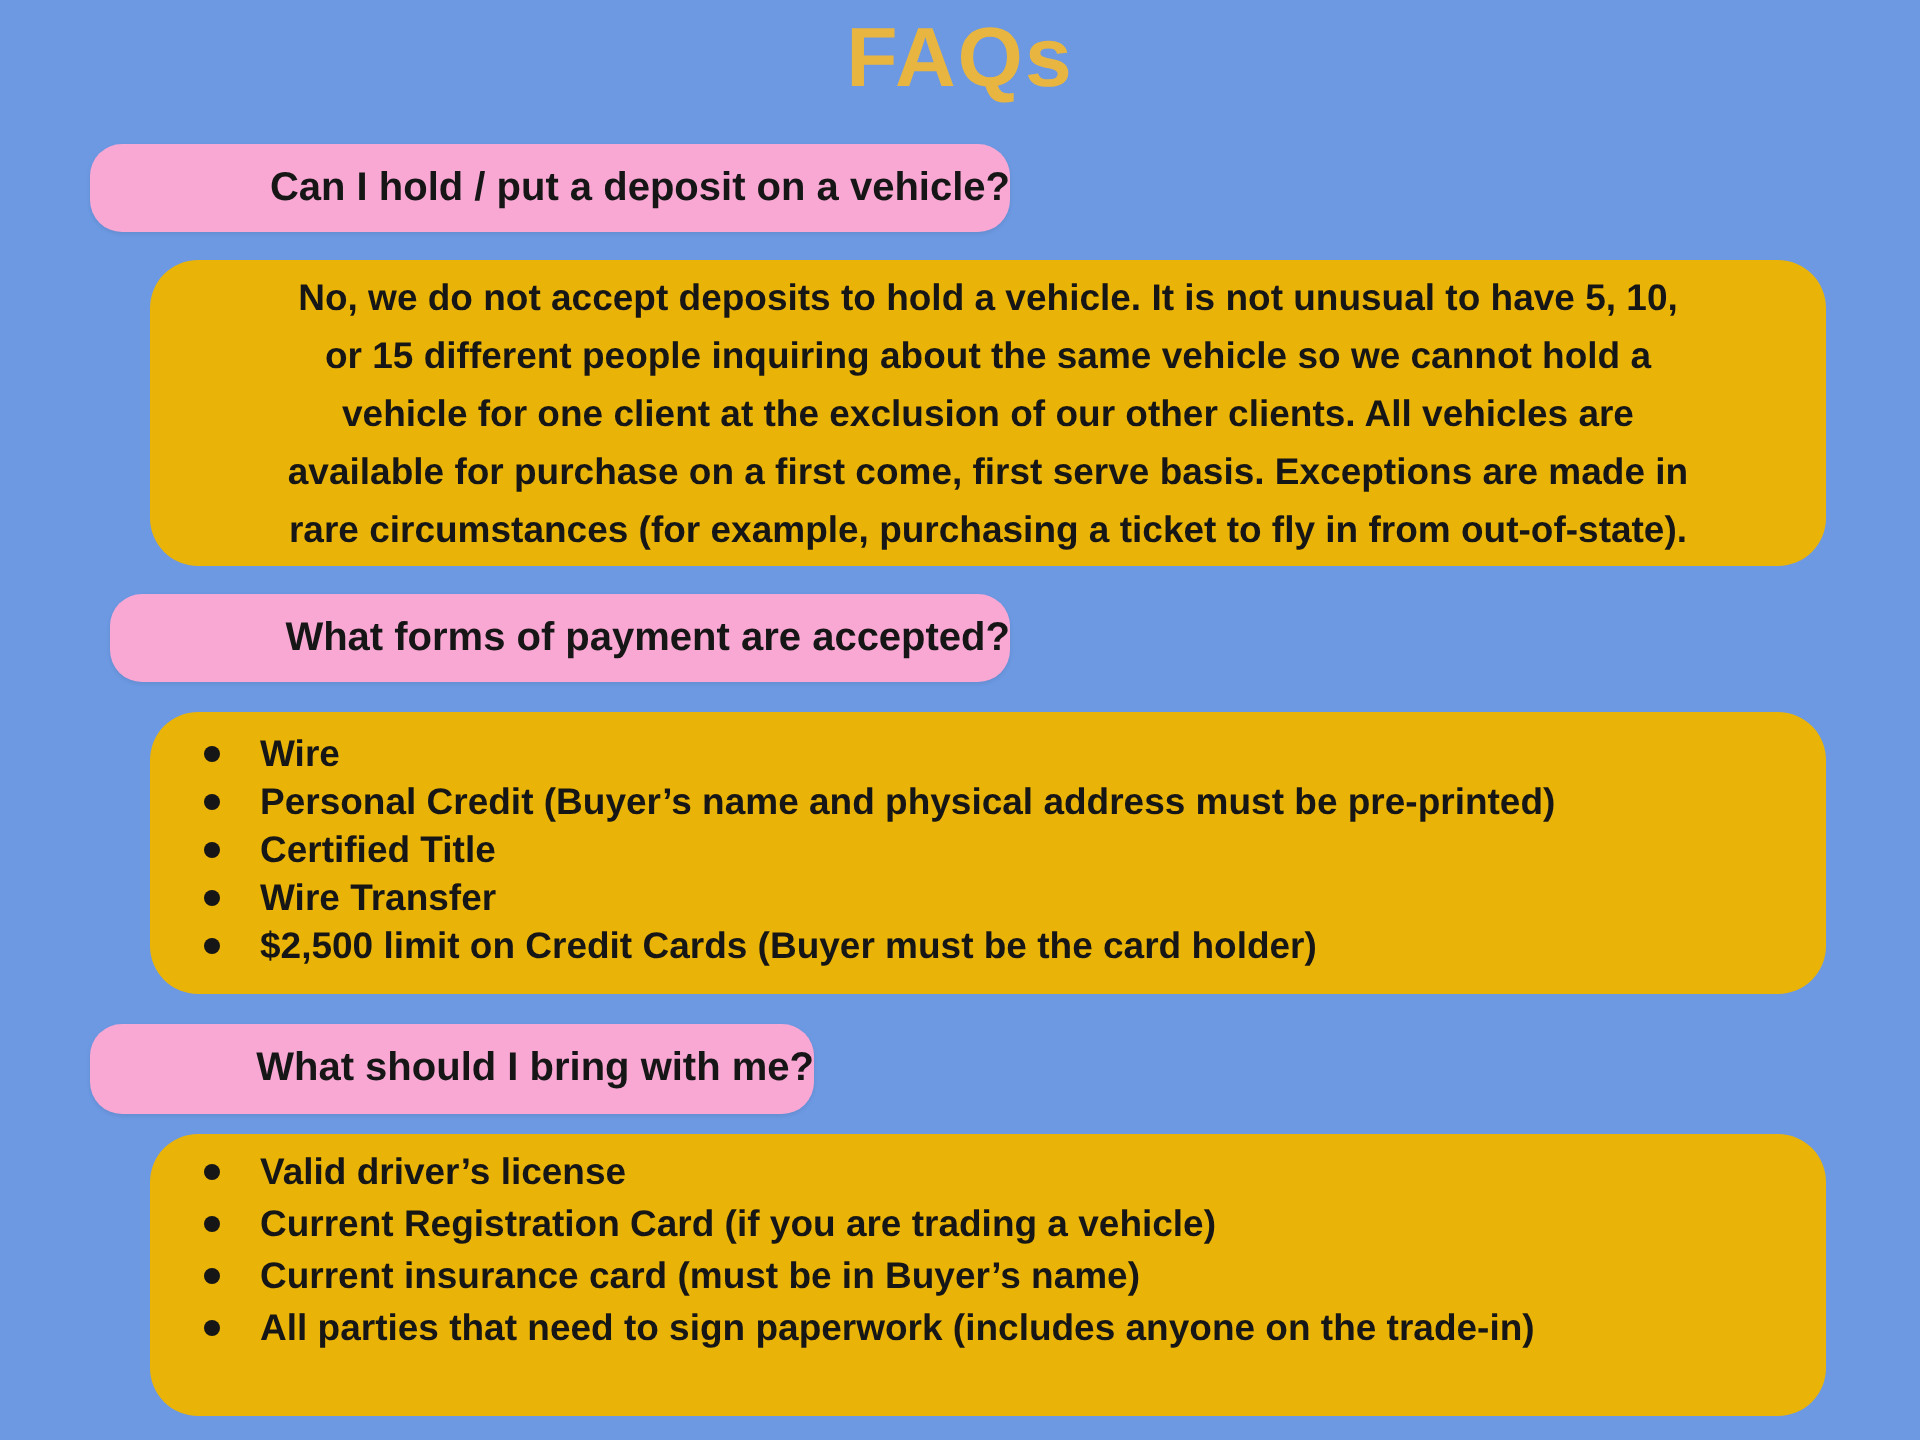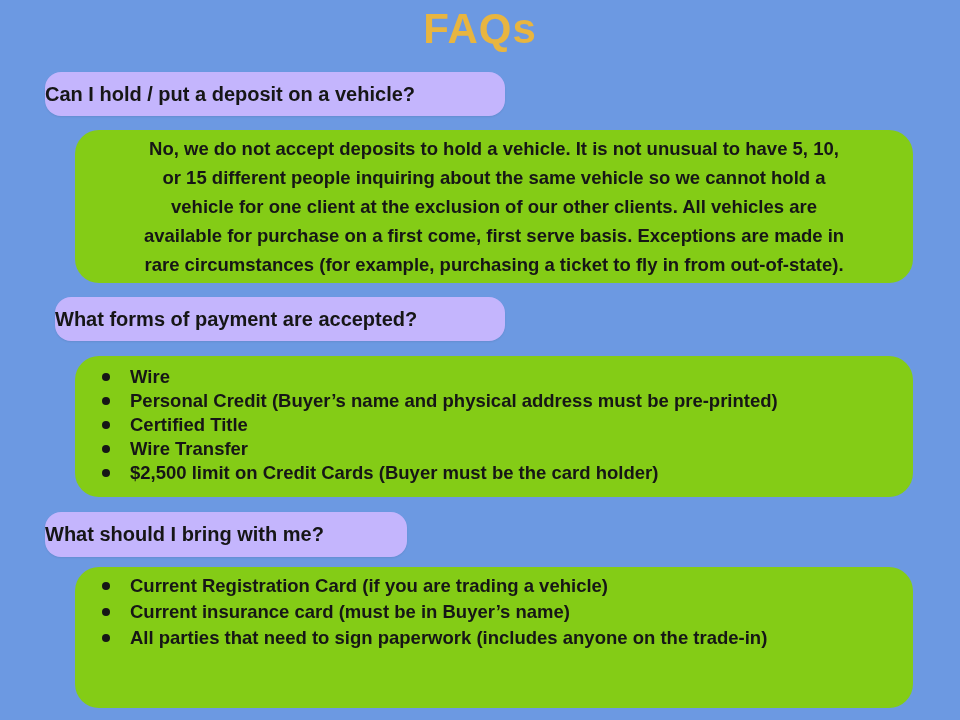--- a/index.html
+++ b/index.html
@@ -21,37 +21,37 @@
     left: 0;
     width: 100%;
     text-align: center;
     font-size: 42px;
     font-weight: bold;
     letter-spacing: 1px;
     color: #E8B540;
   }
   .question-box {
     position: absolute;
-    background: #c4b5fd;
+    background: #f9a8d4;
     border-radius: 16px;
     display: flex;
     align-items: center;
-    justify-content: flex-start;
+    justify-content: flex-end;
     font-size: 20px;
     font-weight: bold;
     color: #161616;
     white-space: nowrap;
     box-shadow: 0 1px 2px rgba(0,0,0,0.08);
   }
   .q1 { left: 45px;  top: 72px;  width: 460px; height: 44px; }
   .q2 { left: 55px;  top: 297px; width: 450px; height: 44px; }
   .q3 { left: 45px;  top: 512px; width: 362px; height: 45px; }
   .answer-box {
     position: absolute;
-    background: #84cc16;
+    background: #eab308;
     border-radius: 24px;
     color: #161616;
     font-weight: bold;
   }
   .a1 {
     left: 75px; top: 130px; width: 838px; height: 153px;
     display: flex;
     flex-direction: column;
     align-items: center;
     justify-content: center;
@@ -127,20 +127,24 @@
     </ul>
   </div>
 
   <div class="question-box q3">
     <span>What should I bring with me?</span>
   </div>
   <div class="answer-box a3">
     <ul class="answer-list">
       <li>
         <span class="bullet"></span>
+        <span>Valid driver’s license</span>
+      </li>
+      <li>
+        <span class="bullet"></span>
         <span>Current Registration Card (if you are trading a vehicle)</span>
       </li>
       <li>
         <span class="bullet"></span>
         <span>Current insurance card (must be in Buyer’s name)</span>
       </li>
       <li>
         <span class="bullet"></span>
         <span>All parties that need to sign paperwork (includes anyone on the trade-in)</span>
       </li>

